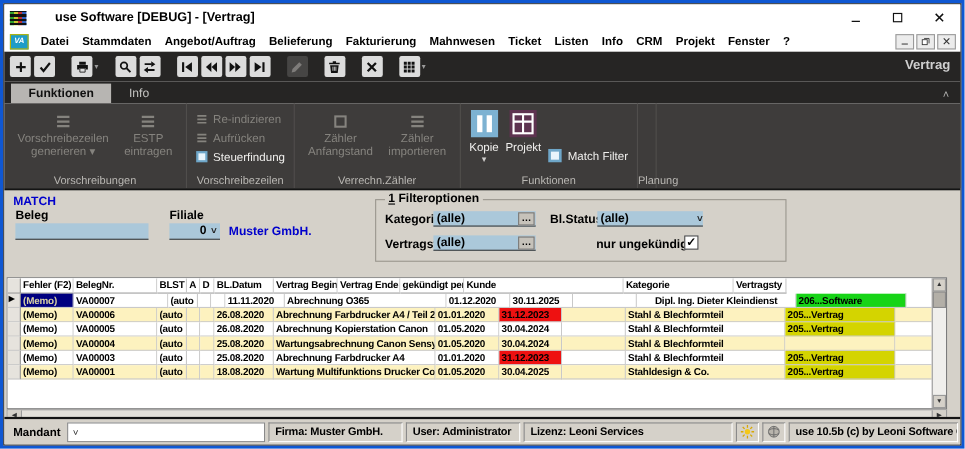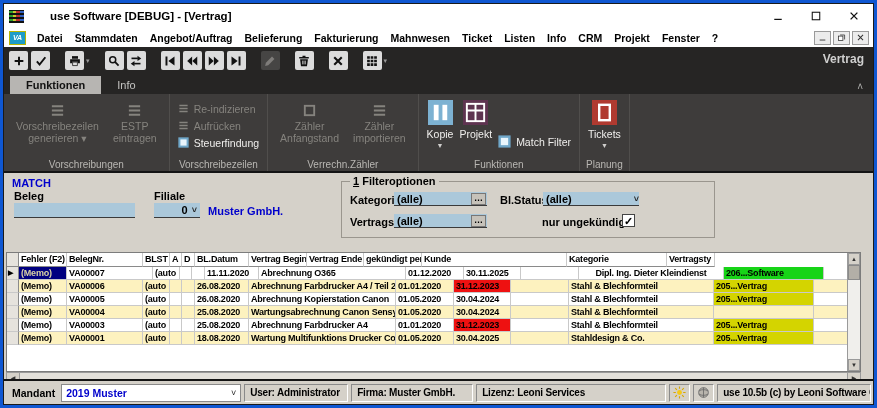--- a/index.html
+++ b/index.html
@@ -454,34 +454,20 @@
                 </svg>
               </div>
               <div class="rlbl">
                 <div class="rline">Match Filter</div>
               </div>
             </div>
           </div>
           <div class="rgroup-label">Funktionen</div>
         </div>
         <div class="rgroup">
-          <div class="rbody">
-            <div class="ritem bigicon">
-              <div class="ricon">
-                <svg viewBox="0 0 26 26">
-                  <rect width="26" height="26" fill="#b03a30"></rect>
-                  <rect x="7.5" y="5" width="11" height="16" fill="none" stroke="#fff" stroke-width="2.5"></rect>
-                </svg>
-              </div>
-              <div class="rlbl">
-                <div class="rline">Tickets</div>
-              </div>
-              <div class="rdd">▼</div>
-            </div>
-          </div>
           <div class="rgroup-label">Planung</div>
         </div>
       </div>
 
   <div class="content">
     <div class="match-title">MATCH</div>
     <span class="plabel" style="left:10px;top:17px">Beleg</span>
     <input class="pinput" style="left: 10px; top: 30px; width: 121px;" value="">
     <span class="plabel" style="left:150px;top:17px">Filiale</span>
     <div class="pselect" style="left:150px;top:30px;width:46px">
@@ -635,25 +621,24 @@
     <div class="hscroll">
       <div class="hs-btn">◀</div>
       <div class="hs-track"></div>
       <div class="hs-btn right">▶</div>
     </div>
   </div>
 
   <div class="statusbar">
     <span class="sb-label">Mandant</span>
     <div class="sb-select">
-      <span class="sb-sel-text">2019 Muster</span>
       <span class="chev">˅</span>
     </div>
+    <div class="sb-panel" style="width:122px">Firma: Muster GmbH.</div>
     <div class="sb-panel" style="width:104px">User: Administrator</div>
-    <div class="sb-panel" style="width:122px">Firma: Muster GmbH.</div>
     <div class="sb-panel" style="width:190px">Lizenz: Leoni Services</div>
     <div class="sb-panel sb-icon">
           <svg viewBox="0 0 16 16">
             <circle cx="8" cy="8" r="3" fill="#f4c818"></circle>
             <path d="M8 .5v3M8 12.5v3M.5 8h3M12.5 8h3M2.7 2.7l2.1 2.1M11.2 11.2l2.1 2.1M13.3 2.7l-2.1 2.1M4.8 11.2l-2.1 2.1" stroke="#d8a800" stroke-width="1.4" fill="none"></path>
           </svg>
         </div>
     <div class="sb-panel sb-icon">
           <svg viewBox="0 0 16 16">
             <circle cx="8" cy="8" r="6" fill="#b8b4ac" stroke="#666"></circle>

